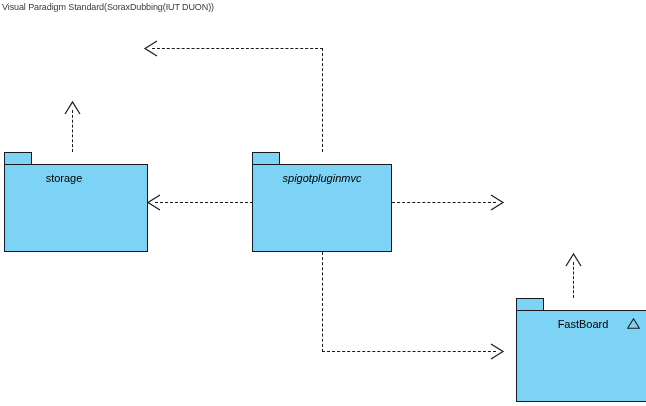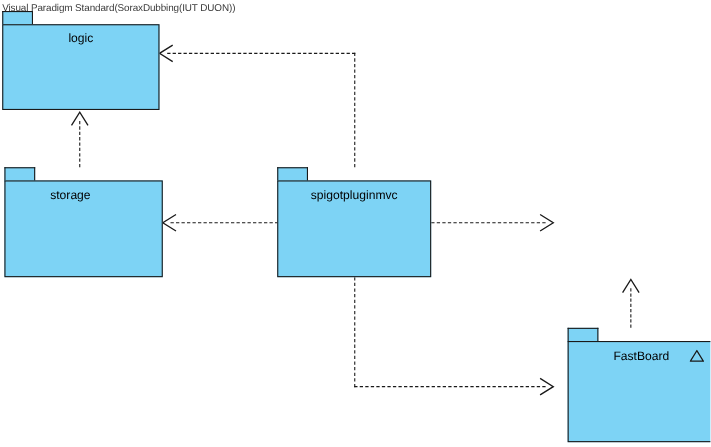--- a/index.html
+++ b/index.html
@@ -111,33 +111,28 @@
   <div class="seg-v" style="left:72px; top:110px; height:42px;"></div>
   <svg class="arrowhead" style="left:64px; top:100px;" width="17" height="16" viewBox="0 0 17 16">
     <polyline points="1,14 8.5,2 16,14" fill="none" stroke="#1a1a1a" stroke-width="1.2"></polyline>
   </svg>
 
   <div class="seg-v" style="left:573px; top:262px; height:36px;"></div>
   <svg class="arrowhead" style="left:565px; top:252px;" width="17" height="16" viewBox="0 0 17 16">
     <polyline points="1,14 8.5,2 16,14" fill="none" stroke="#1a1a1a" stroke-width="1.2"></polyline>
   </svg>
 
-  <div class="package" style="left:2px; top:10px; width:143px; height:90px;">
-    <div class="pkg-tab" style="width:28px; height:13px;"></div>
-    <div class="pkg-body" style="top:12px; width:143px; height:78px;"></div>
-    <div class="pkg-label" style="top:19px;">logic</div>
-  </div>
 
   <div class="package" style="left:4px; top:152px; width:120px; height:100px;">
     <div class="pkg-tab" style="width:28px; height:13px;"></div>
     <div class="pkg-body" style="top:12px; width:144px; height:88px;"></div>
     <div class="pkg-label" style="top:20px;">storage</div>
   </div>
 
-  <div class="package" style="left:252px; top:152px; width:140px; height:100px;">
+  <div class="package" style="left:252px; top:152px; width:140px; height:100px;font-style:italic;">
     <div class="pkg-tab" style="width:28px; height:13px;"></div>
     <div class="pkg-body" style="top:12px; width:140px; height:88px;"></div>
     <div class="pkg-label" style="top:20px;">spigotpluginmvc</div>
   </div>
 
 
   <div class="package" style="left:516px; top:298px; width:134px; height:104px;">
     <div class="pkg-tab" style="width:28px; height:13px;"></div>
     <div class="pkg-body" style="top:12px; width:134px; height:92px;"></div>
     <div class="pkg-label" style="top:20px;">FastBoard</div>

